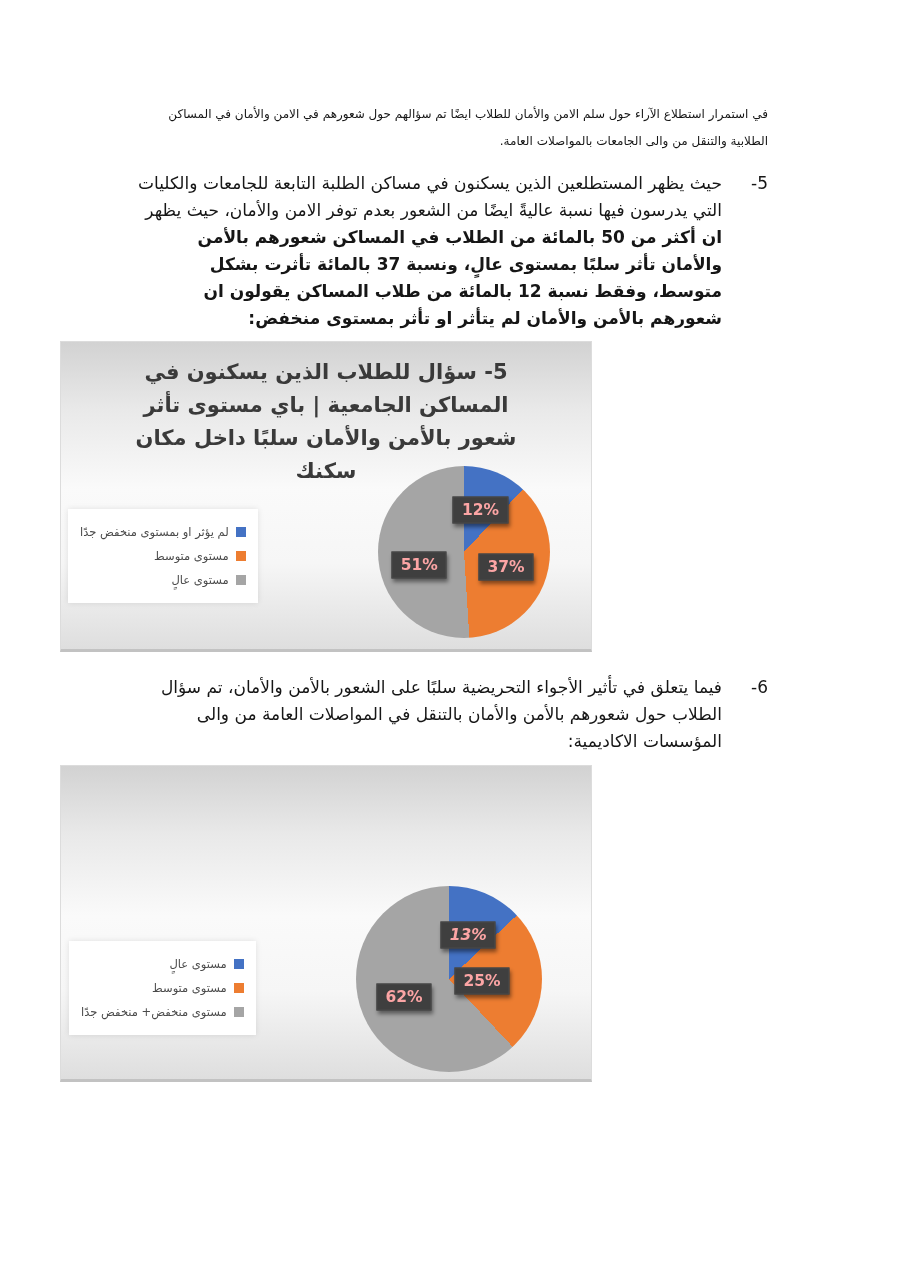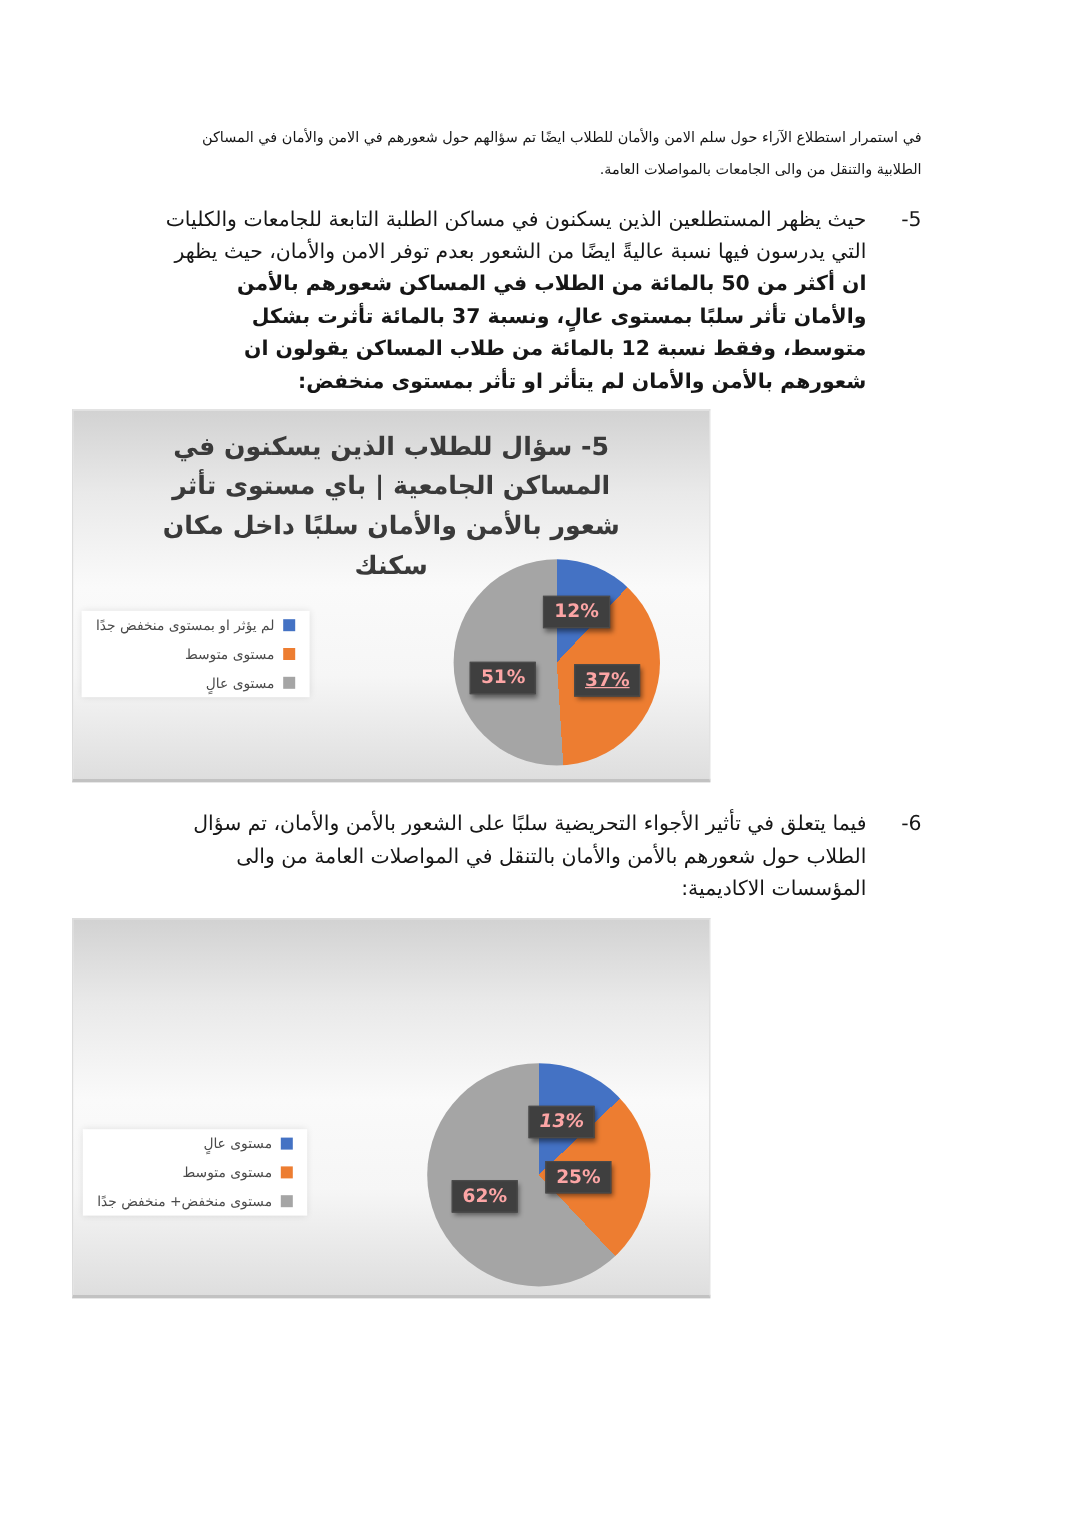--- a/index.html
+++ b/index.html
@@ -28,21 +28,21 @@
   }
   .chart-1{height:311px;margin-top:0;}
   .chart-2{height:317px;}
   .chart-title{
     direction:rtl;text-align:center;font-weight:bold;color:#3a3a3a;
     font-size:21px;line-height:33px;padding:14px 55px 0 55px;
   }
   .legend{
     position:absolute;background:#ffffff;box-shadow:0 0 6px rgba(0,0,0,0.10);
     display:flex;flex-direction:column;gap:10px;direction:rtl;
-    padding:5px 12px;min-width:152px;box-sizing:border-box;
+    padding:16px 12px;min-width:152px;box-sizing:border-box;
   }
   .chart-1 .legend{right:auto;left:7px;top:167px;}
   .chart-2 .legend{left:8px;top:175px;}
   .legend-item{display:flex;direction:rtl;align-items:center;gap:7px;
     font-size:11.5px;color:#4a4a4a;white-space:nowrap;}
   .swatch{width:10px;height:10px;display:inline-block;flex:0 0 10px;}
   .pie{position:absolute;border-radius:50%;}
   .chart-1 .pie{left:317px;top:124px;width:172px;height:172px;}
   .chart-2 .pie{left:295px;top:120px;width:186px;height:186px;}
   .pie-label{
@@ -77,21 +77,21 @@
           <span class="swatch" style="background: rgb(237, 125, 49);"></span>
           <span>مستوى متوسط</span>
         </div>
         <div class="legend-item">
           <span class="swatch" style="background: rgb(165, 165, 165);"></span>
           <span>مستوى عالٍ</span>
         </div>
       </div>
     <div class="pie" style="background: conic-gradient(rgb(68, 114, 196) 0deg, rgb(68, 114, 196) 43.2deg, rgb(237, 125, 49) 43.2deg, rgb(237, 125, 49) 176.4deg, rgb(165, 165, 165) 176.4deg, rgb(165, 165, 165) 360deg);">
         <div class="pie-label" style="left: 102.463px; top: 44.4204px;">12%</div>
-        <div class="pie-label" style="left: 128.076px; top: 101.148px; text-decoration: underline;">37%</div>
+        <div class="pie-label" style="left: 128.076px; top: 101.148px;">37%</div>
         <div class="pie-label" style="left: 41.3021px; top: 99px;">51%</div>
       </div>
   </div>
 
   <div class="list-item item-6">
     <span class="list-marker">6-</span>
     <div class="list-text">
       <span>فيما يتعلق في تأثير الأجواء التحريضية سلبًا على الشعور بالأمن والأمان، تم سؤال الطلاب حول شعورهم بالأمن والأمان بالتنقل في المواصلات العامة من والى المؤسسات الاكاديمية:</span><span class="bold"></span>
     </div>
   </div>

